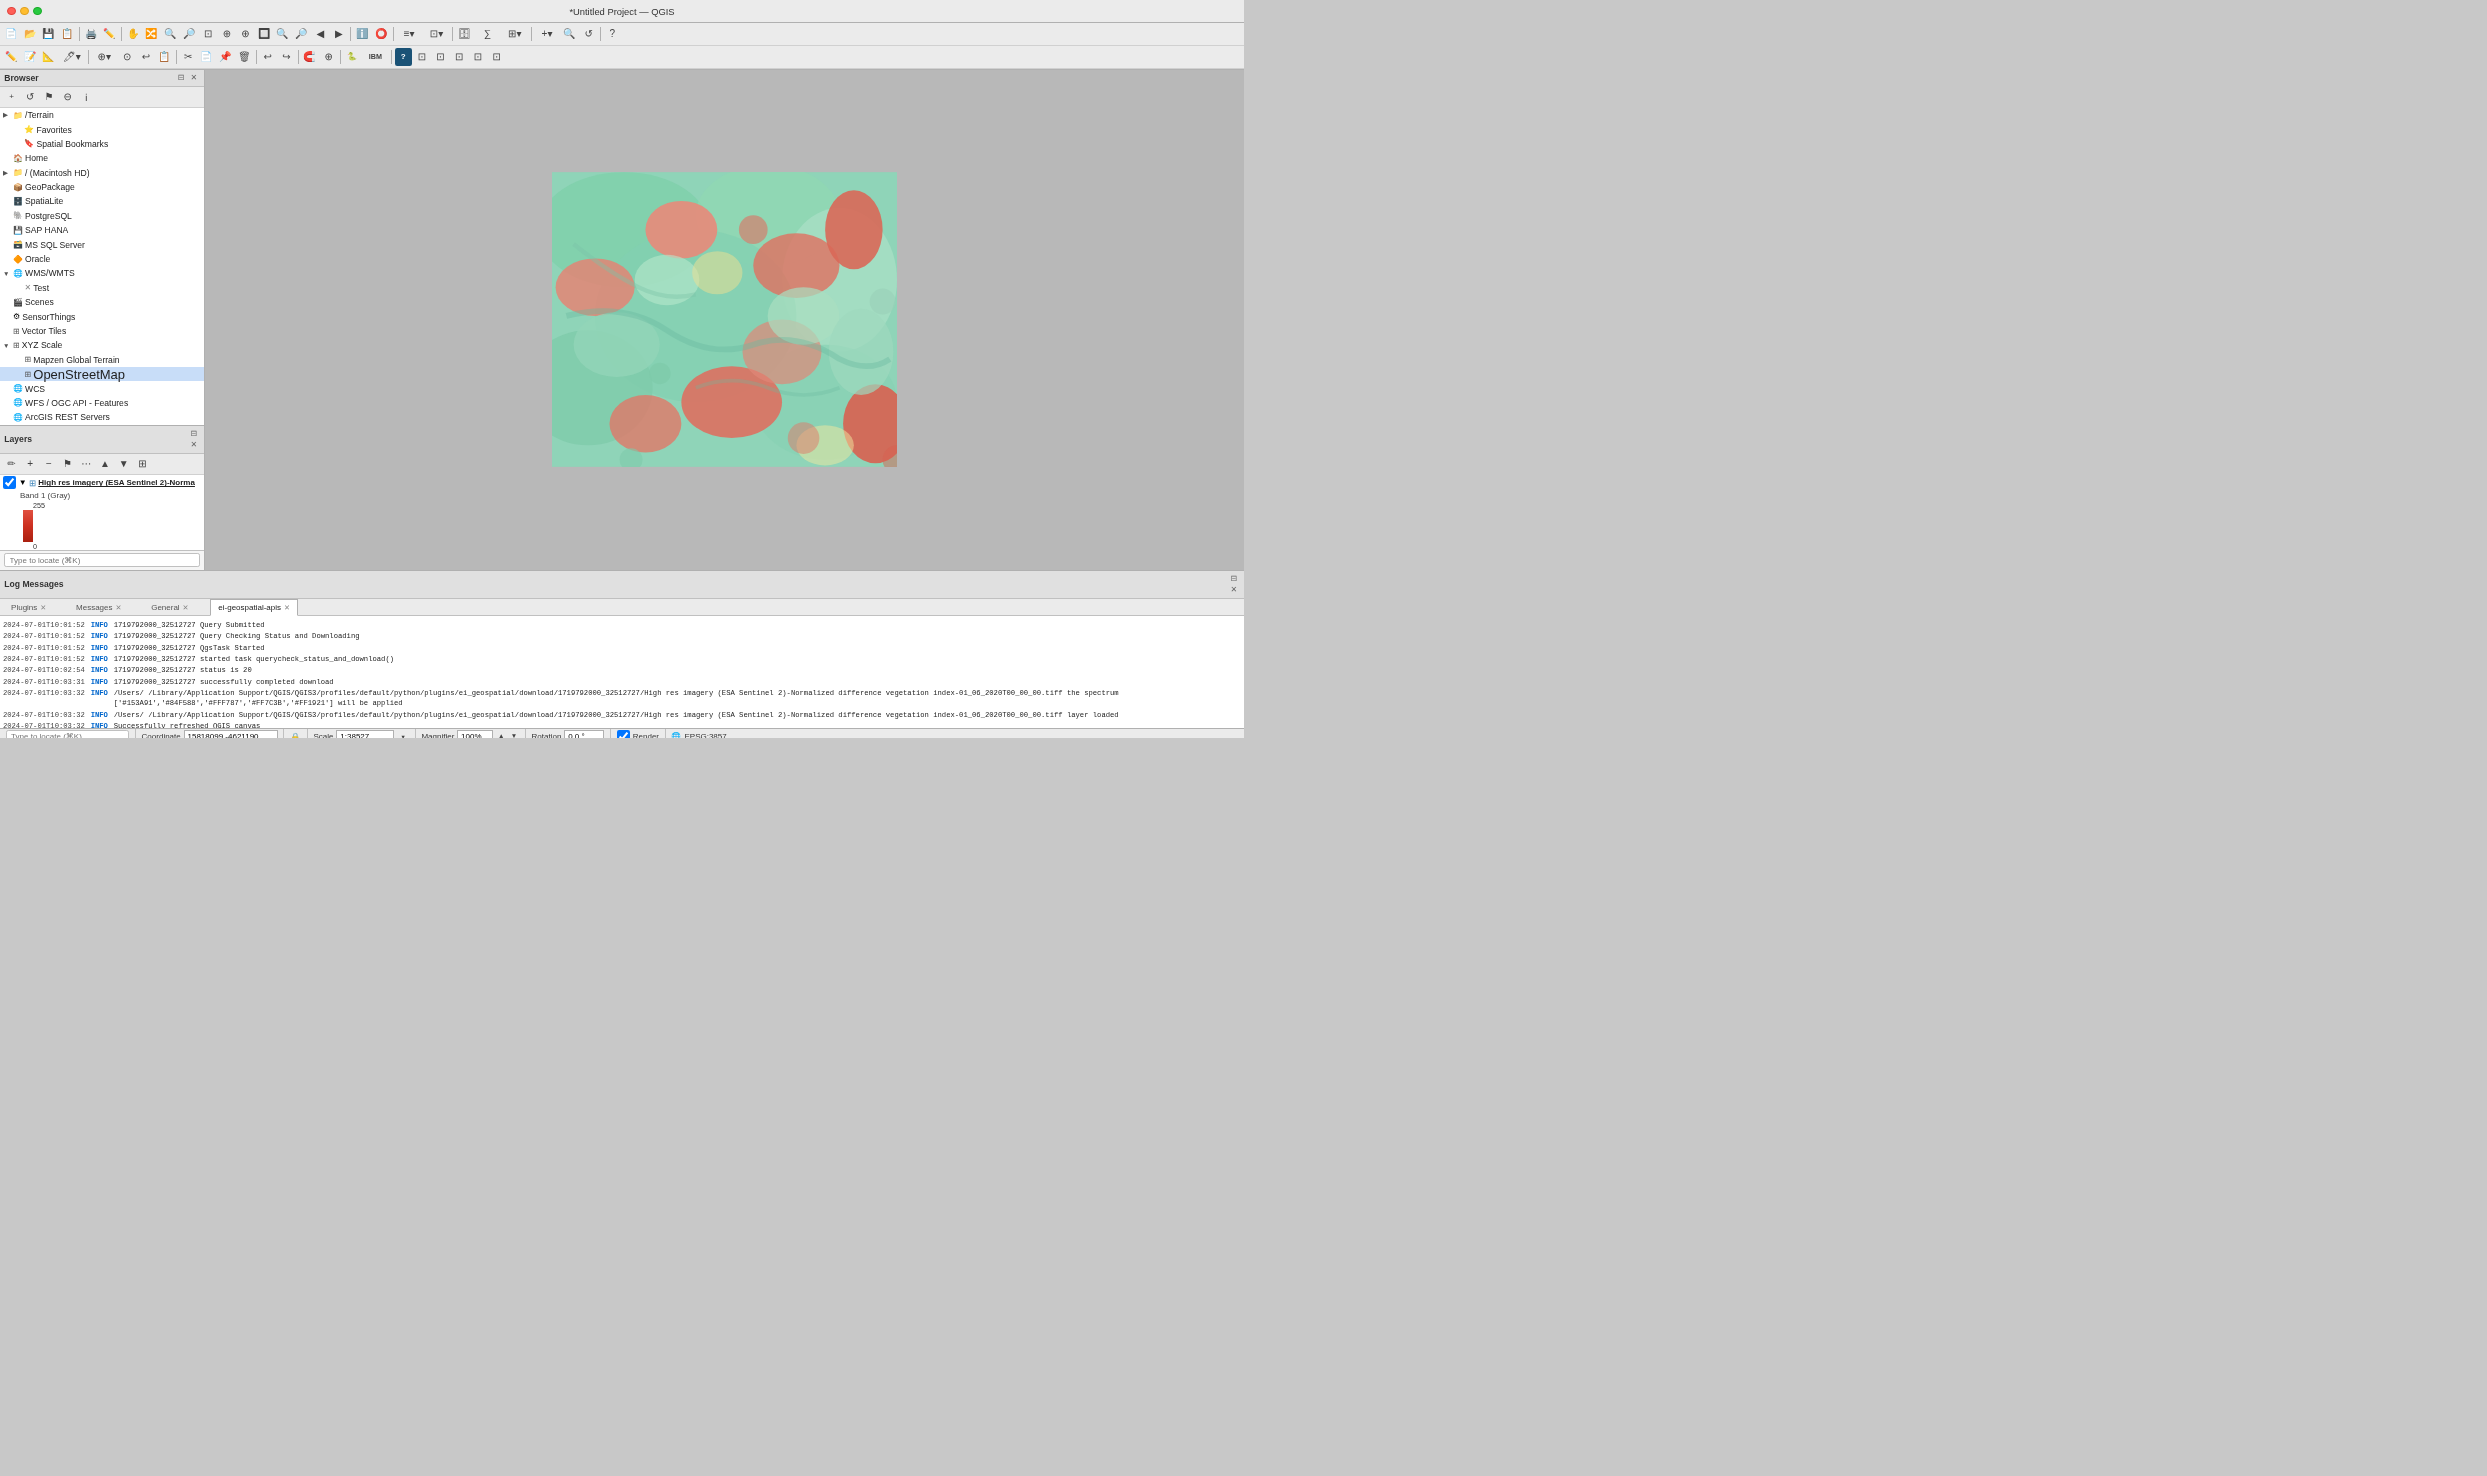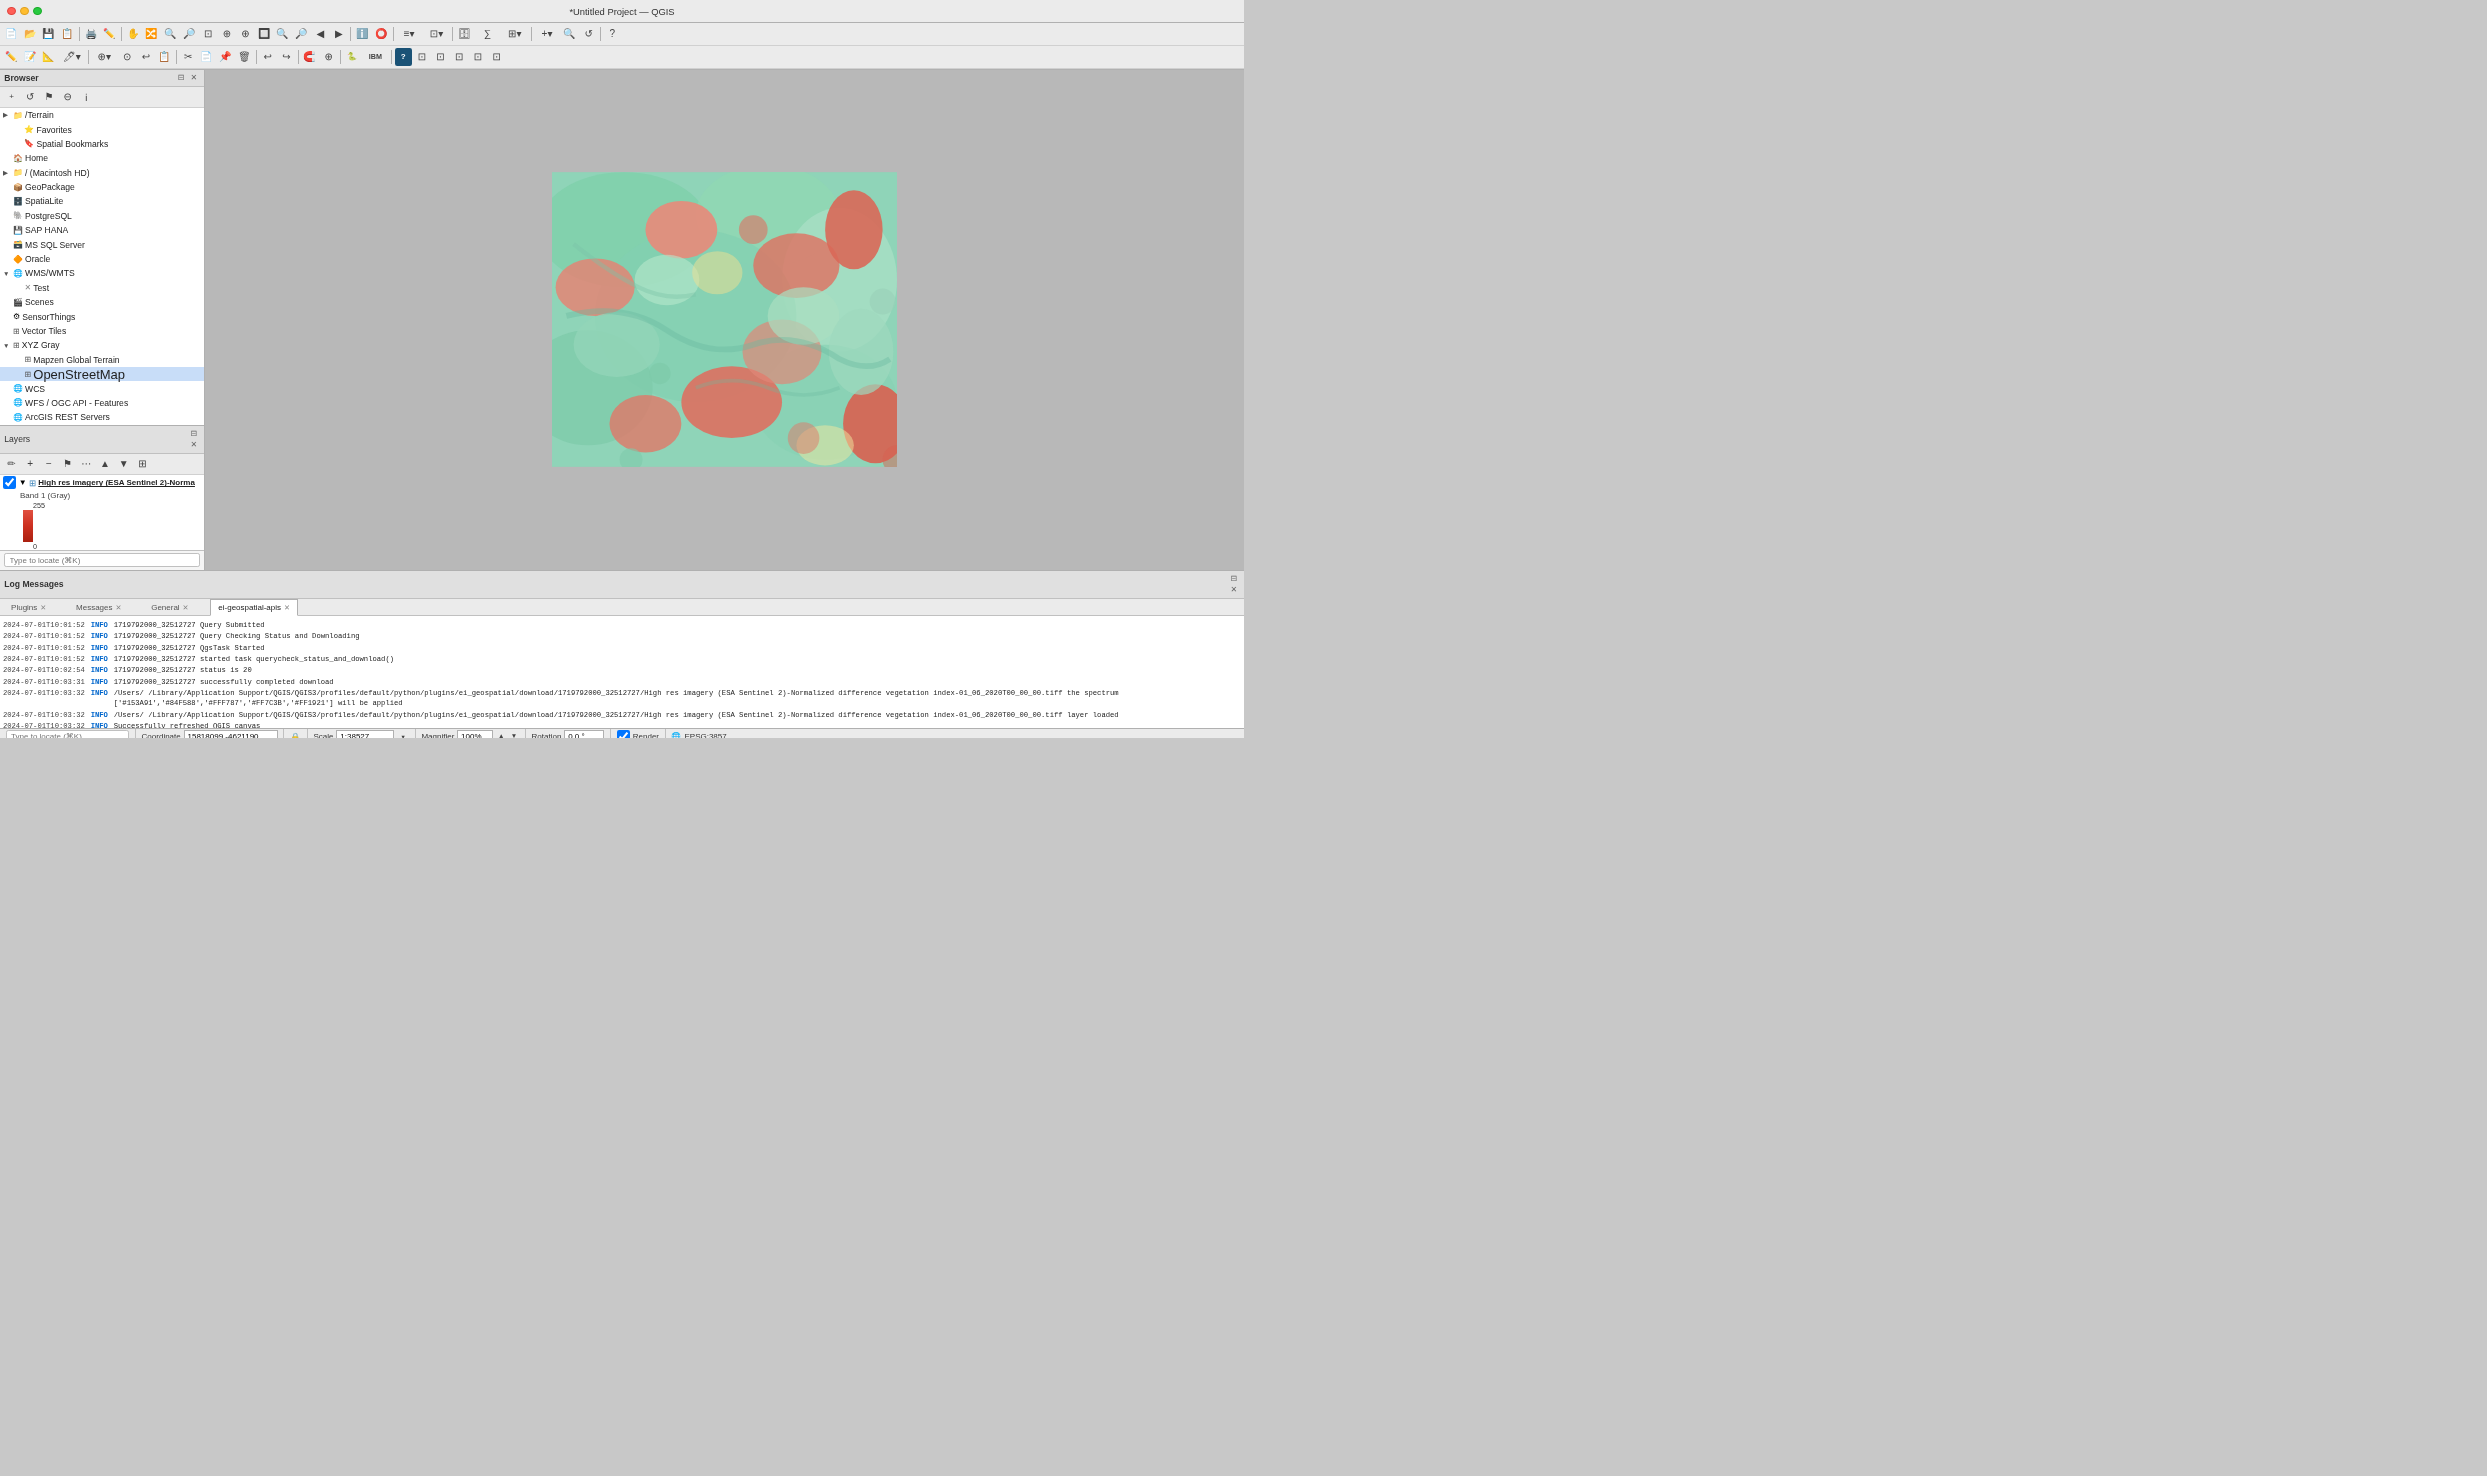--- a/index.html
+++ b/index.html
@@ -32,21 +32,21 @@
     #browser-header .panel-controls { display: flex; gap: 1.4px; }
     .panel-ctrl-btn { width: 11.5px; height: 11.5px; background: transparent; border: none; cursor: pointer; font-size: 8px; color: #666; display: flex; align-items: center; justify-content: center; }
     .browser-toolbar { display: flex; align-items: center; padding: 1.4px 2.9px; gap: 1.4px; background: #ebebeb; border-bottom: 0.7px solid #d0d0d0; }
     .browser-tree { flex: 1; overflow-y: auto; background: white; }
     .tree-item { display: flex; align-items: center; padding: 1.4px 2.9px; cursor: pointer; white-space: nowrap; height: 14.4px; }
     .tree-item.selected { background: #c8ddf8; }
     
     
     #layers-panel { height: 144px; display: flex; flex-direction: column; overflow: hidden; }
     #layers-header { display: flex; align-items: center; justify-content: space-between; padding: 2.2px 4.3px; background: #e0e0e0; border-bottom: 0.7px solid #c0c0c0; }
-    #layers-header .panel-title { font-size: 8.6px; font-weight: 400; color: #333; }
+    #layers-header .panel-title { font-size: 8.6px; font-weight: 700; color: #333; }
     .layers-toolbar { display: flex; align-items: center; padding: 1.4px 2.9px; gap: 1.4px; background: #ebebeb; border-bottom: 0.7px solid #d0d0d0; }
     .layers-list { flex: 1; overflow-y: auto; background: white; }
     
     
     #map-area { flex: 1; background: #b8b8b8; position: relative; overflow: hidden; display: flex; align-items: center; justify-content: center; }
     #map-canvas { width: 345px; height: 295px; position: relative; }
     
     
     #bottom-panel { height: 158px; background: #f5f5f5; border-top: 0.7px solid #b0b0b0; display: flex; flex-direction: column; }
     #log-header { display: flex; align-items: center; justify-content: space-between; padding: 2.2px 4.3px; background: #e0e0e0; border-bottom: 0.7px solid #c0c0c0; }
@@ -280,21 +280,21 @@
           <div class="tree-item">
       <span style="display:inline-block; width:0px;"></span>
       <span style="width:10px; font-size:6.5px; color:#555; display:inline-flex; align-items:center;"></span>
       <span style="font-size:8px; color:#555; margin-right:2.2px;">⊞</span>
       <span style="font-size:8.6px; color:#222;">Vector Tiles</span>
     </div>
           <div class="tree-item">
       <span style="display:inline-block; width:0px;"></span>
       <span style="width:10px; font-size:6.5px; color:#555; display:inline-flex; align-items:center;">▼</span>
       <span style="font-size:8px; color:#555; margin-right:2.2px;">⊞</span>
-      <span style="font-size:8.6px; color:#222;">XYZ Gray</span>
+      <span style="font-size:8.6px; color:#222;">XYZ Scale</span>
     </div>
           <div class="tree-item">
       <span style="display:inline-block; width:11.5px;"></span>
       <span style="width:10px; font-size:6.5px; color:#555; display:inline-flex; align-items:center;"></span>
       <span style="font-size:8px; color:#555; margin-right:2.2px;">⊞</span>
       <span style="font-size:8.6px; color:#222;">Mapzen Global Terrain</span>
     </div>
           <div class="tree-item selected">
       <span style="display:inline-block; width:11.5px;"></span>
       <span style="width:10px; font-size:6.5px; color:#555; display:inline-flex; align-items:center;"></span>

